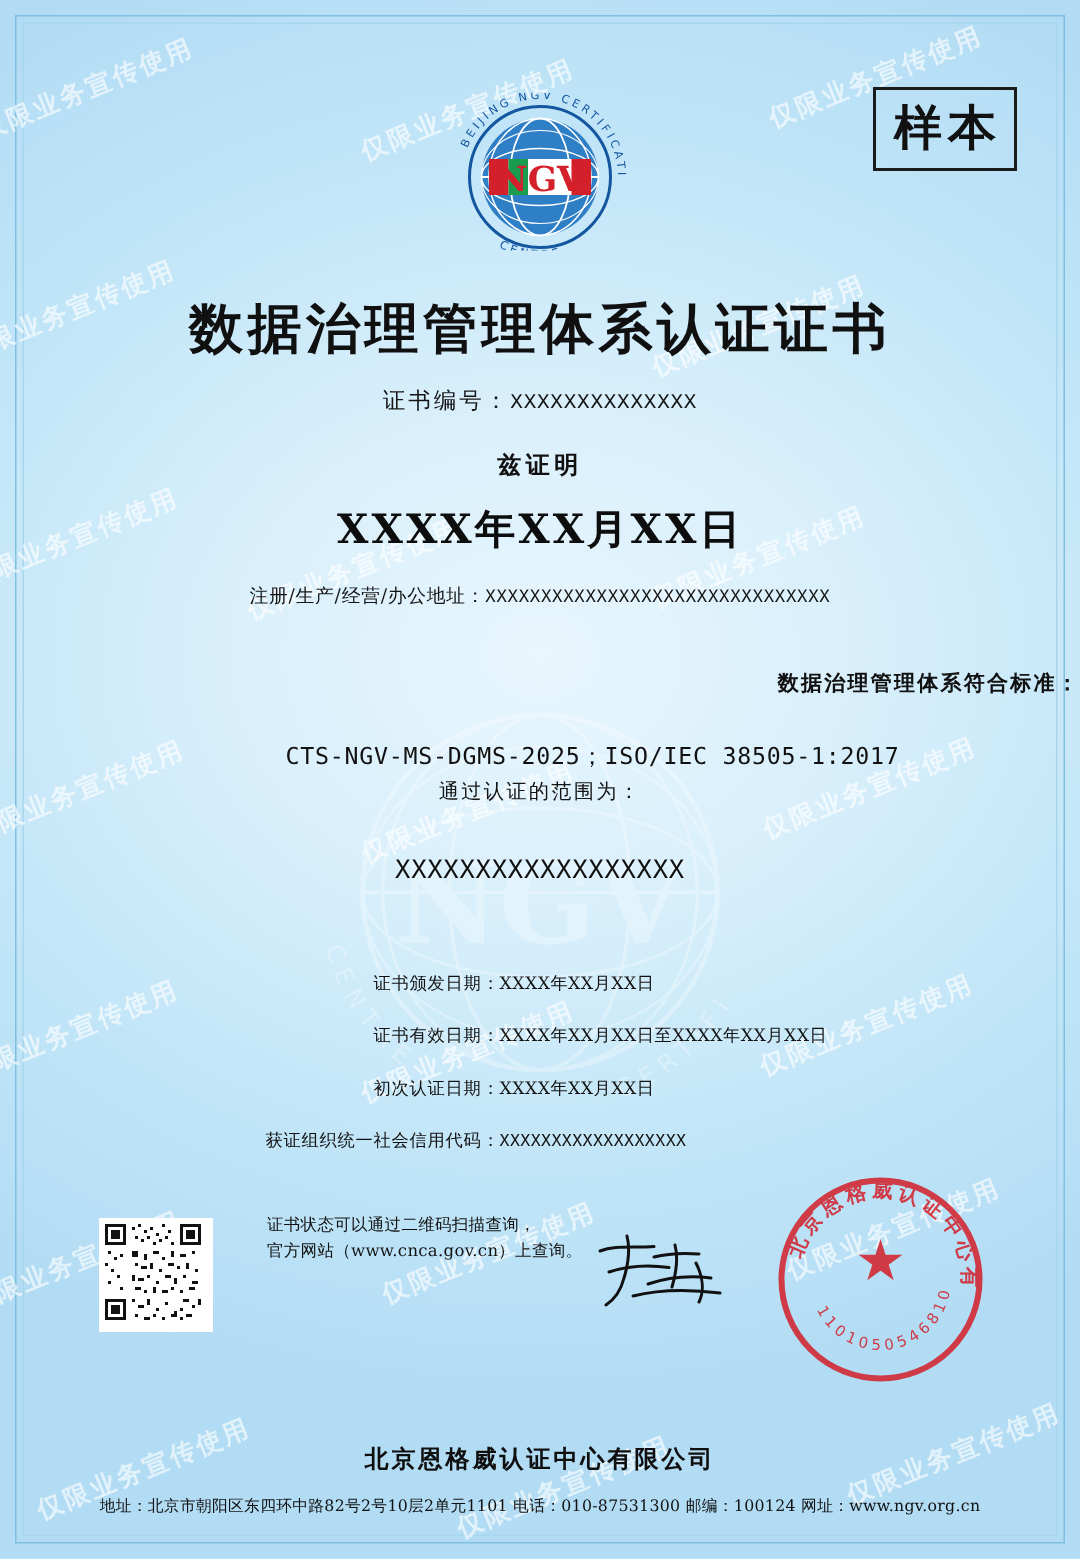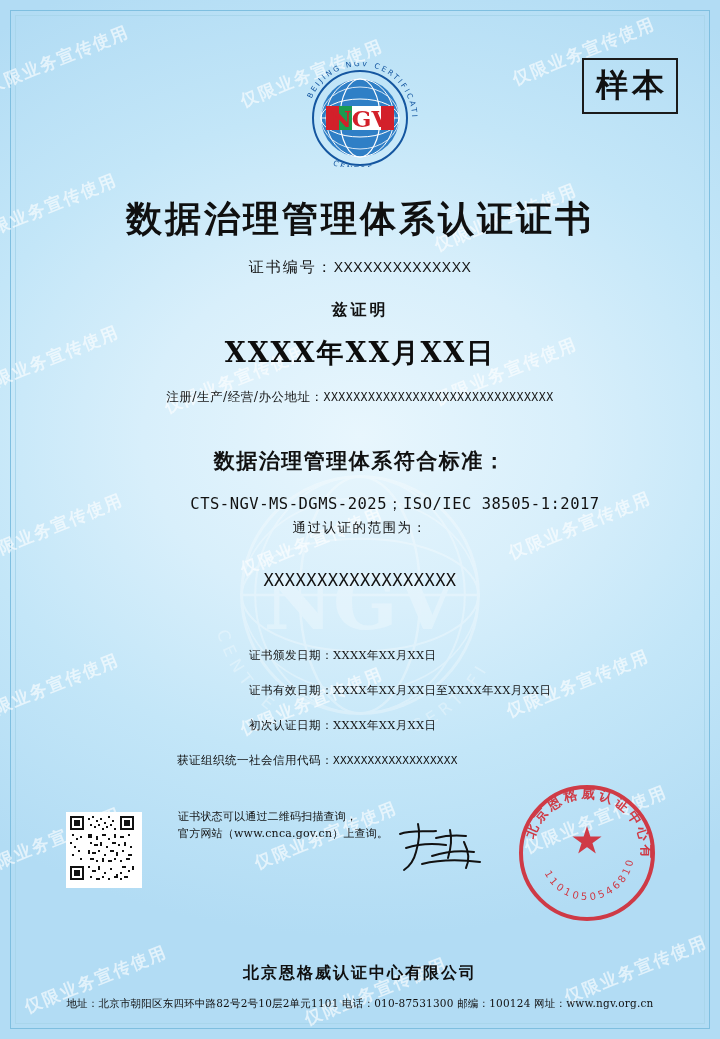--- a/index.html
+++ b/index.html
@@ -117,21 +117,21 @@
     top: 258px;
     left: 0;
     width: 100%;
     text-align: center;
     font-family: "DejaVu Serif", serif;
     font-size: 15px;
     color: #141414;
     letter-spacing: 1px;
   }
   .cert-no .label { letter-spacing: 2px; margin-top: 24px; }
-  .cert-no .val { font-family: Liberation Sans, sans-serif; font-size: 14px; letter-spacing: 0.5px;}
+  .cert-no .val { font-family: Liberation Mono, monospace; font-size: 14px; letter-spacing: 0.5px;}
 
   .hereby {
     position: absolute;
     top: 300px;
     left: 0;
     width: 100%;
     text-align: center;
     font-family: "DejaVu Serif", serif;
     font-size: 16px;
     font-weight: bold;
@@ -163,23 +163,23 @@
     color: #141414;
     letter-spacing: 0.5px;
   }
   .addr-line .val { font-family: "DejaVu Sans Mono", monospace; font-size: 11.5px; }
 
   .std-head {
     position: absolute;
     top: 447px;
     left: 0;
     width: 100%;
-    text-align: center;
-    font-family: "DejaVu Serif", serif;
-    font-size: 21px;
+    text-align: right;
+    font-family: "DejaVu Serif", serif;
+    font-size: 14px;
     font-weight: bold;
     letter-spacing: 1.5px;
     color: #111;
   }
   .std-value {
     position: absolute;
     top: 494px;
     left: 0;
     width: 100%;
     text-align: center;

